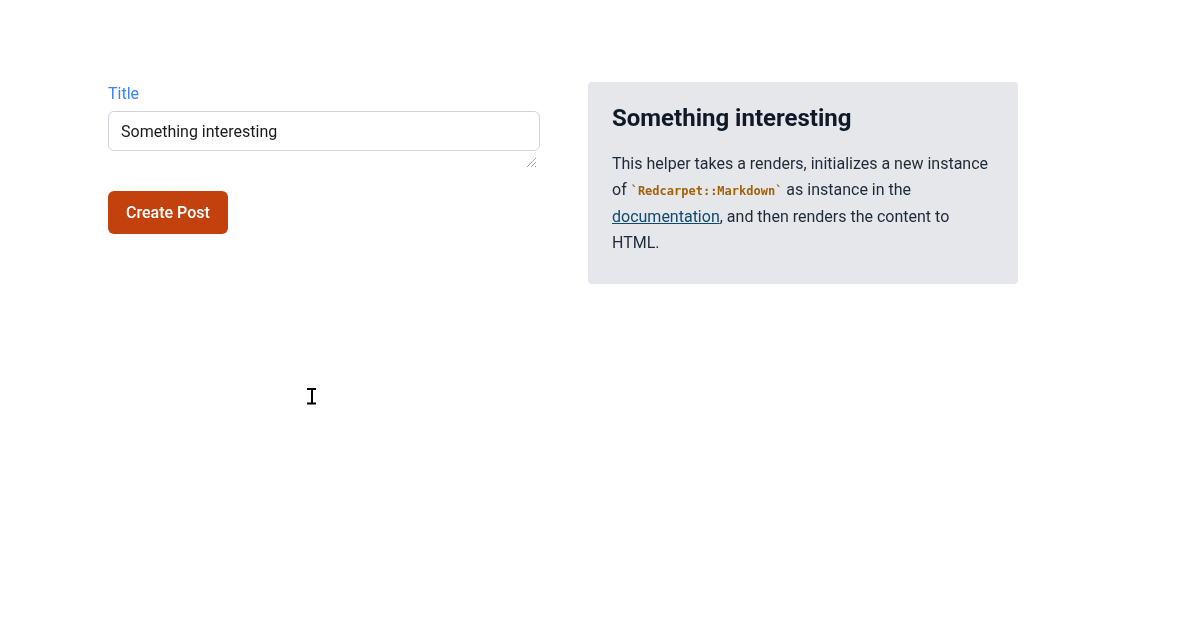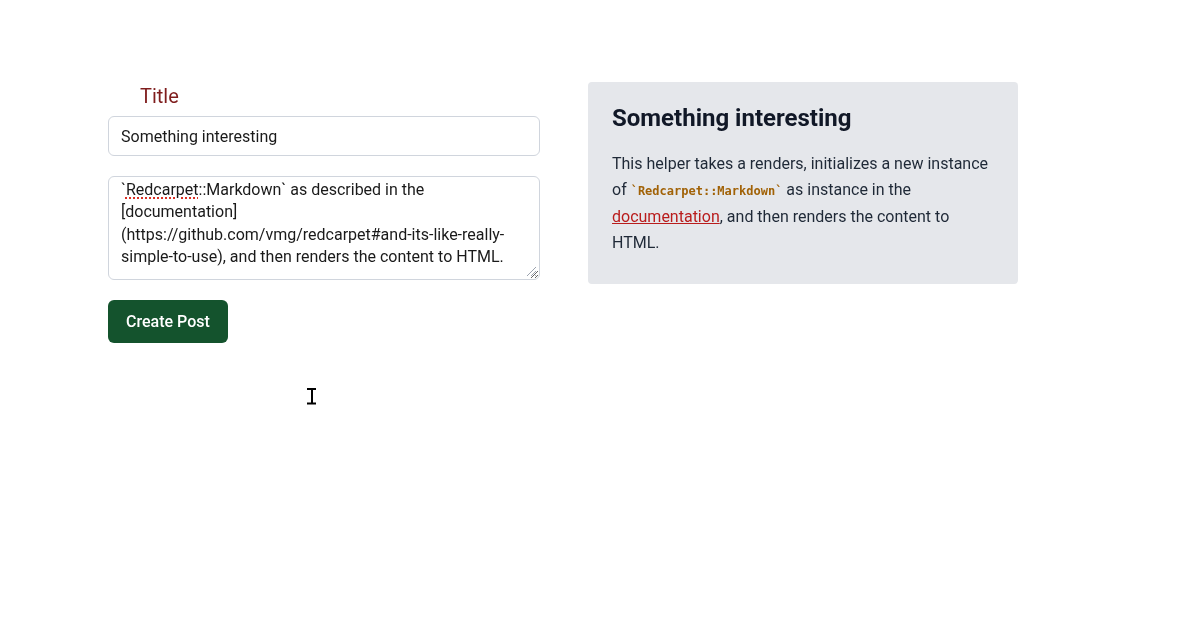--- a/index.html
+++ b/index.html
@@ -27,25 +27,24 @@
   }
   .preview-col {
     flex: 0 0 430px;
     margin-top: -2px;
   }
   .form-group {
     margin-bottom: 20px;
   }
   .form-label {
     display: block;
-    font-size: 20px;
-    color: #7f1d1d;
+    font-size: 16px;
+    color: #3b82f6;
     margin-bottom: 8px;
     font-weight: 400;
-    margin-left: 32px;
   }
   .form-input {
     width: 100%;
     height: 40px;
     padding: 8px 12px;
     font-size: 16px;
     border: 1px solid #d0d5dd;
     border-radius: 6px;
     outline: none;
     font-family: inherit;
@@ -65,21 +64,21 @@
     line-height: 1.4;
     overflow: hidden;
   }
   .spellcheck-word {
     text-decoration: underline dotted #d93025;
     text-decoration-thickness: 1.5px;
     text-underline-offset: 2px;
   }
   .btn-primary {
     display: inline-block;
-    background: #14532d;
+    background: #c2410c;
     color: #ffffff;
     border: none;
     border-radius: 6px;
     padding: 12px 18px;
     font-size: 16px;
     font-weight: 500;
     cursor: pointer;
     font-family: inherit;
     width: fit-content;
   }
@@ -101,21 +100,21 @@
     line-height: 1.65;
     color: #1f2937;
   }
   .preview-body code {
     font-family: ui-monospace, SFMono-Regular, Menlo, Monaco, Consolas, monospace;
     font-size: 12px;
     font-weight: 600;
     color: #a16207;
   }
   .preview-body a {
-    color: #b91c1c;
+    color: #0c4a6e;
     text-decoration: underline;
   }
   .cursor-ibeam {
     position: absolute;
     left: 199px;
     top: 304px;
     width: 10px;
     height: 16px;
     pointer-events: none;
   }
@@ -164,23 +163,20 @@
 
 <div class="container">
   <div class="form-col form-wrap">
 
     <div class="form-group">
       <label class="form-label">Title</label>
       <input type="text" class="form-input" value="Something interesting" style="">
     </div>
 
     <div class="form-group" style="position:relative;">
-      <div class="form-textarea textarea-visual" contenteditable="true" spellcheck="false" style="">
-        <div class="inner"><span>`</span><span class="spellcheck-word">Redcarpet</span><span>::Markdown` as described in the [documentation](https://github.com/vmg/redcarpet#and-its-like-really-simple-to-use), and then renders the content to HTML.</span></div>
-      </div>
       <div class="resize-grip">
         <svg width="12" height="12" viewBox="0 0 12 12">
           <line x1="2" y1="11" x2="11" y2="2" stroke="#9ca3af" stroke-width="1"></line>
           <line x1="6" y1="11" x2="11" y2="6" stroke="#9ca3af" stroke-width="1"></line>
           <line x1="10" y1="11" x2="11" y2="10" stroke="#9ca3af" stroke-width="1"></line>
         </svg>
       </div>
     </div>
 
     <button class="btn-primary">Create Post</button>

